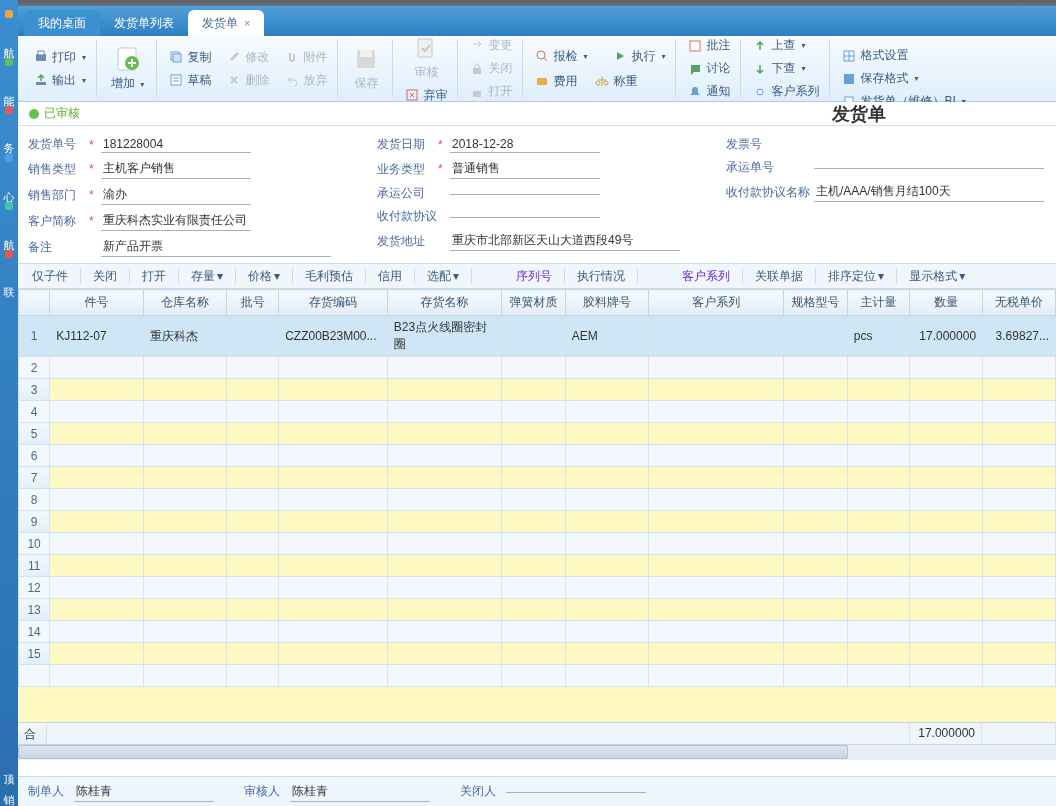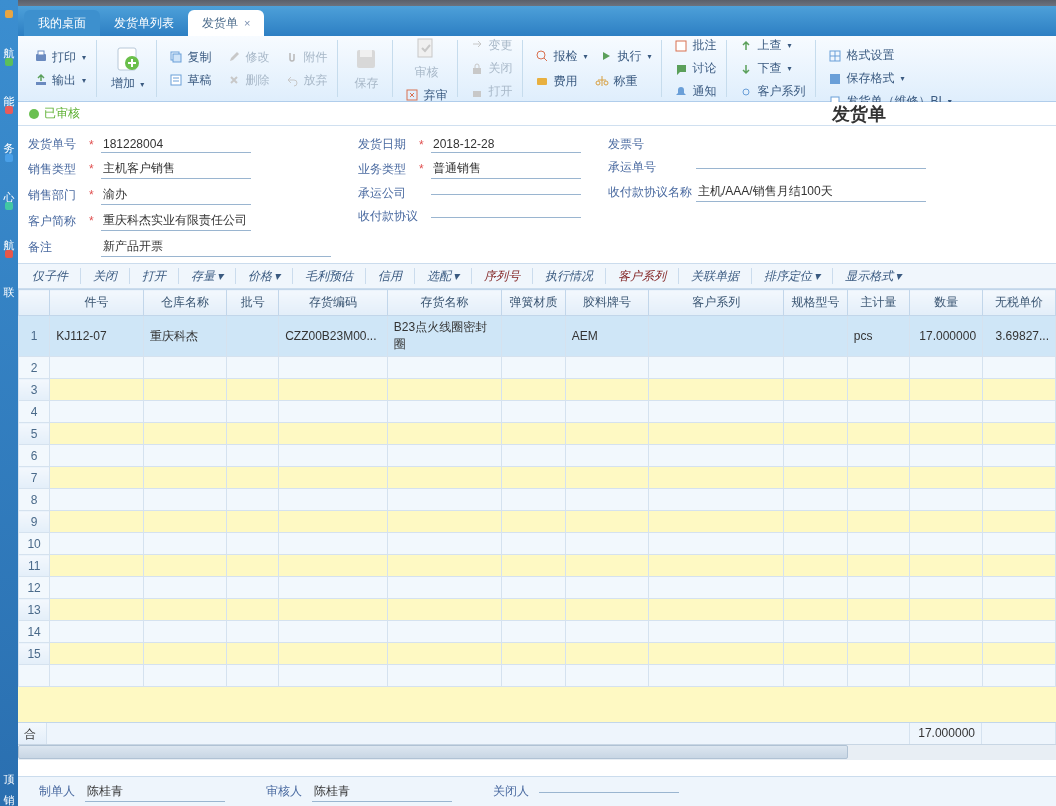--- a/index.html
+++ b/index.html
@@ -27,51 +27,51 @@
 .ribbon .btn-lg { display: flex; flex-direction: column; align-items: center; gap: 2px; padding: 2px 6px; cursor: pointer; color: #3a5a80; }
 .ribbon .btn-lg .icn { width: 28px; height: 28px; display: flex; align-items: center; justify-content: center; }
 .ribbon .btn-sm { display: flex; align-items: center; gap: 4px; padding: 2px 4px; cursor: pointer; color: #3a5a80; white-space: nowrap; }
 .ribbon .btn-sm.disabled, .ribbon .btn-lg.disabled { color: #a8b8c8; cursor: default; }
 .ribbon .dd { font-size: 8px; margin-left: 2px; }
 
 .title-row { height: 24px; display: flex; align-items: center; padding: 0 10px; justify-content: space-between; background: #fff; border-bottom: 1px solid #d0e0f0; }
 .title-row .status { color: #5cb030; display: flex; align-items: center; gap: 4px; }
 .title-row .title { font-size: 18px; font-weight: bold; color: #333; margin-right: 160px; }
 
-.form-area { padding: 10px 10px 6px 10px; display: flex; gap: 27px; background: #fff; }
+.form-area { padding: 10px 10px 6px 10px; display: flex; gap: 46px; background: #fff; }
 .form-col { display: flex; flex-direction: column; gap: 6px; }
 .field { display: flex; align-items: center; gap: 6px; }
 .field label { color: #4a6aa0; width: 55px; text-align: left; white-space: nowrap; }
 .field label.wide { width: 82px; }
 .field .star { color: #e05050; width: 6px; }
 .field .val { border-bottom: 1px solid #9ab5d0; min-width: 150px; padding: 1px 2px; }
 .field .val.wide { min-width: 230px; }
 
-.toolbar2 { height: 26px; background: #f0f6fc; border-top: 1px solid #cbdced; border-bottom: 1px solid #cbdced; display: flex; align-items: center; gap: 2px; padding: 0 6px; font-style: italic; }
+.toolbar2 { height: 26px; background: #f0f6fc; border-top: 1px solid #cbdced; border-bottom: 1px solid #cbdced; display: flex; align-items: center; gap: 2px; padding: 0 6px; }
 .toolbar2 .tbtn { padding: 2px 8px; color: #3a5a80; cursor: pointer; display: flex; align-items: center; gap: 2px; }
-.toolbar2 .tbtn.disabled { color: #7f1d1d; }
+.toolbar2 .tbtn.disabled { color: #6d28d9; margin-left: 32px; }
 .toolbar2 .sep { width: 1px; height: 16px; background: #cbdced; margin: 0 2px; }
 
 .grid-wrap { flex: 1; overflow: auto; background: #fef9c3; }
 .grid { border-collapse: collapse; width: 100%; }
 .grid th { background: linear-gradient(#f3f8fd,#e3eef9); border: 1px solid #c2d6ea; padding: 4px 6px; font-weight: normal; color: #3a5572; font-size: 12px; white-space: nowrap; }
 .grid td { border: 1px solid #d5e2ef; padding: 3px 6px; height: 22px; font-size: 12px; }
 .grid .rownum { background: linear-gradient(#f3f8fd,#e3eef9); text-align: center; width: 30px; color: #4a6a8a; }
 .grid tr.sel td { background: #cfe6f7; }
 .grid tr.alt td { background: #f2f8fd; }
 .grid .num { text-align: right; }
 
 .totals-row { height: 22px; background: #eef5fc; border-top: 1px solid #c2d6ea; display: flex; }
 .totals-row .tcell { border-right: 1px solid #d5e2ef; padding: 3px 6px; font-size: 12px; }
 
 .scrollbar-h { height: 16px; background: #e8eef4; border-top: 1px solid #c8d6e4; position: relative; }
 .scrollbar-h .thumb { position: absolute; left: 0; width: 80%; height: 14px; background: linear-gradient(#dce6f0,#c8d6e4); border: 1px solid #b0c2d4; border-radius: 2px; }
 
 .footer { height: 30px; background: #eef5fc; display: flex; align-items: center; gap: 30px; padding: 0 10px; border-top: 1px solid #cbdced; }
-.footer .field label { width: 40px; margin-left: 11px; }
+.footer .field label { width: 40px; }
 .footer .field .val { min-width: 140px; }
 
 svg { display: block; }
 </style>
 </head>
 <body>
 
 <div class="container">
   <div class="left-stripe">
     <div class="sq" style="background:#e8a542"></div>
@@ -230,21 +230,21 @@
           </div>
         <div class="btn-sm disabled">
             <svg width="14" height="14">
               <rect x="3" y="6" width="8" height="6" fill="#c8c8c8"></rect>
             </svg>
             <span>打开</span>
           </div>
       </div>
       <div class="group">
         <div style="display:flex;gap:4px;flex-direction:column">
-          <div style="display:flex;gap:4px">
+          <div style="display:flex;gap:18px">
             <div class="btn-sm">
                 <svg width="14" height="14">
                   <circle cx="6" cy="6" r="4" fill="none" stroke="#d87050"></circle>
                   <line x1="9" y1="9" x2="12" y2="12" stroke="#d87050"></line>
                 </svg>
                 <span>报检</span>
                 <span class="dd">▾</span>
               </div>
             <div class="btn-sm">
                 <svg width="14" height="14">
@@ -391,20 +391,25 @@
           </div>
         <div class="field">
             <label>承运公司</label>
             <span class="star"></span>
             <span class="val"></span>
           </div>
         <div class="field">
             <label>收付款协议</label>
             <span class="star"></span>
             <span class="val"></span>
+          </div>
+        <div class="field">
+            <label>发货地址</label>
+            <span class="star"></span>
+            <span class="val wide">重庆市北部新区天山大道西段49号</span>
           </div>
       </div>
       <div class="form-col">
         <div class="field">
             <label class="wide">发票号</label>
           </div>
         <div class="field">
             <label class="wide">承运单号</label>
             <span class="val wide"></span>
           </div>

